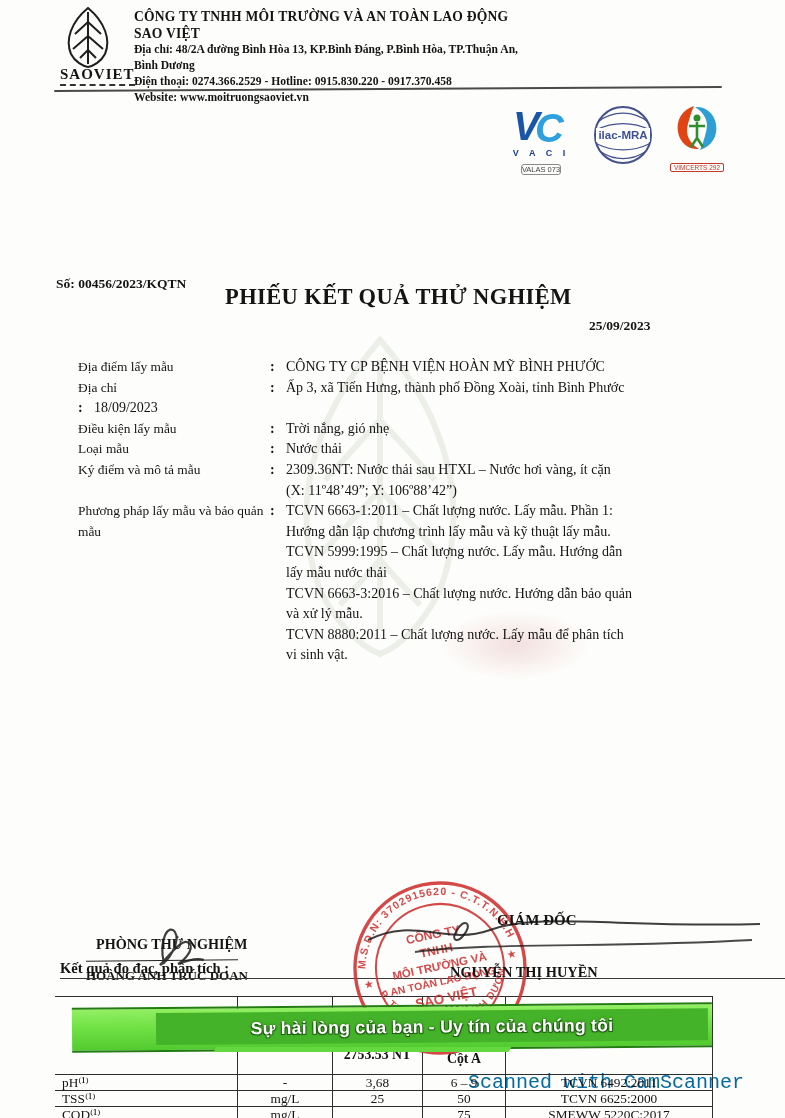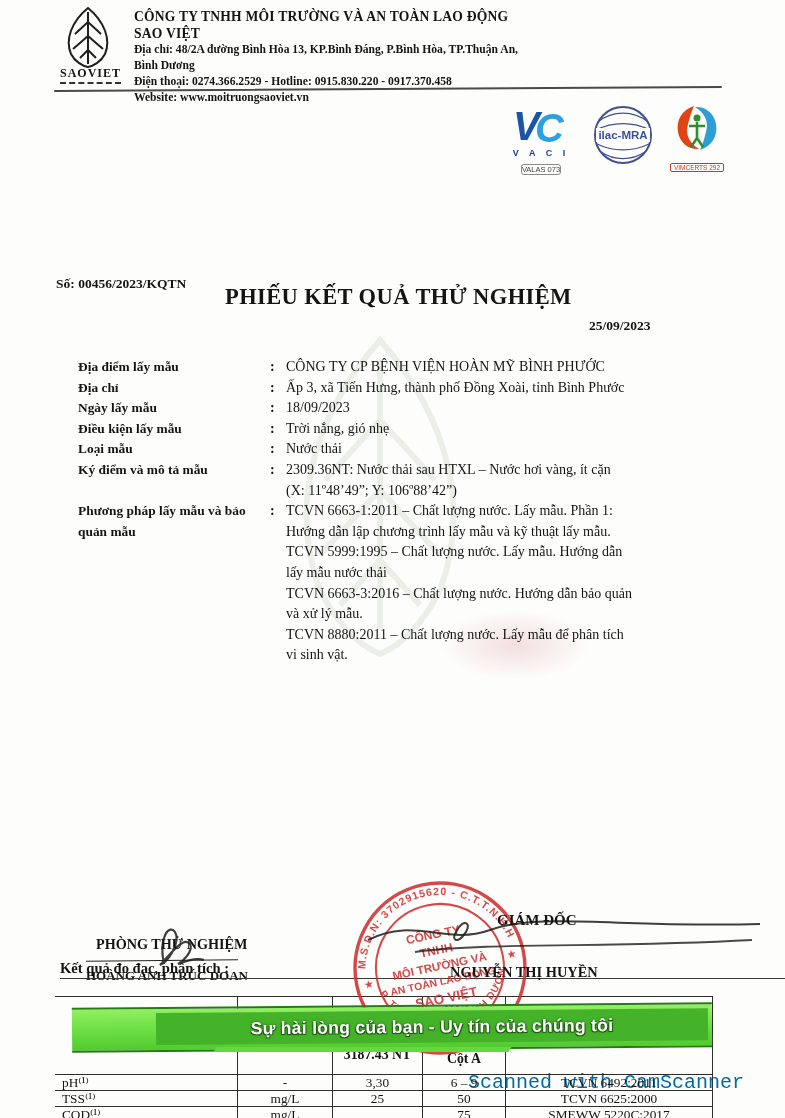--- a/index.html
+++ b/index.html
@@ -1,39 +1,39 @@
 <!DOCTYPE html>
 <html><head>
 <meta charset="utf-8">
 <style>
   html,body{margin:0;padding:0;background:#ffffff;}
   .page{position:relative;width:785px;height:1118px;background:#fdfdfb;overflow:hidden;
         font-family:"Liberation Serif","DejaVu Serif",serif;color:#141414;}
   
   .co-header{position:absolute;left:58px;top:6px;display:flex;gap:10px;}
   .co-logo{width:66px;height:80px;position:relative;}
-  .co-logo .logo-word{position:absolute;left:2px;top:60px;font-size:12px;font-weight:bold;letter-spacing:1px;border-bottom:2px dashed #333;padding-bottom:1px;}
+  .co-logo .logo-word{position:absolute;left:2px;top:60px;font-size:15px;font-weight:bold;letter-spacing:1px;border-bottom:2px dashed #333;padding-bottom:1px;}
   .co-lines{padding-top:2px;max-width:390px;}
   .co-name{font-size:13.6px;font-weight:bold;letter-spacing:.2px;line-height:17px;}
   .co-sub{font-size:11.6px;font-weight:600;line-height:16px;}
   .badges{position:absolute;left:502px;top:4px;display:flex;gap:12px;align-items:flex-start;}
   .b-vaci{width:78px;text-align:center;}
   .b-vaci .vletters{font-family:"Liberation Sans",sans-serif;font-size:9px;font-weight:bold;letter-spacing:4px;color:#1b3f92;margin-top:-2px;}
   .b-vaci .vbox{display:inline-block;border:1.2px solid #8a8a8a;border-radius:3px;padding:0 0;font-family:"Liberation Sans",sans-serif;font-size:7.5px;color:#444;margin-top:2px;}
   .b-vim{width:62px;text-align:center;}
   .b-vim .vimbox{display:inline-block;border:1px solid #c23a2a;border-radius:2px;padding:0 3px;font-family:"Liberation Sans",sans-serif;font-size:6.5px;color:#c23a2a;margin-top:1px;}
   .hr-rule{position:absolute;left:54px;top:88px;width:668px;height:2.2px;background:#4a4a4a;transform:rotate(-.35deg);border-radius:2px;}
   
   .doc-no{position:absolute;left:56px;top:104px;font-size:13.5px;font-weight:bold;}
   .doc-title{position:absolute;left:225px;top:96px;font-size:22.5px;font-weight:bold;letter-spacing:.4px;}
   .doc-date{position:absolute;left:589px;top:104px;font-size:13.5px;font-weight:600;}
   
   .info-block{position:absolute;left:78px;top:127px;width:644px;}
   .info-row{display:flex;line-height:20.6px;font-size:14px;}
-  .info-label{width:192px;font-weight:bold;font-size:13.4px;flex:0 0 192px;}
+  .info-label{width:192px;font-weight:normal;font-size:13.4px;flex:0 0 192px;}
   .info-colon{width:16px;flex:0 0 16px;font-weight:bold;}
   .info-value{flex:1;}
   
   .results-heading{position:absolute;left:60px;top:421px;font-size:14.6px;font-weight:bold;border-bottom:1.6px solid #3a3a3a;padding:0 10px 1px 0;}
   .t-results{position:absolute;left:55px;top:438px;border-collapse:collapse;table-layout:fixed;font-size:13.3px;}
   .t-results th,.t-results td{border:1px solid #2e2e2e;padding:0 2px;text-align:center;vertical-align:middle;}
   .t-results th{font-weight:bold;font-size:13.8px;line-height:16px;}
   .t-results .c1{width:173px;} .t-results .c2{width:90px;} .t-results .c3{width:85px;}
   .t-results .c4{width:78px;}  .t-results .c5{width:202px;}
   .t-results th.first,.t-results td.first{border-left:none;text-align:left;padding-left:7px;}
@@ -146,21 +146,20 @@
         </div>
       </div>
       <div class="info-row">
         <div class="info-label">Địa chỉ</div>
         <div class="info-colon">:</div>
         <div class="info-value">
           <div>Ấp 3, xã Tiến Hưng, thành phố Đồng Xoài, tỉnh Bình Phước</div>
         </div>
       </div>
       <div class="info-row">
-        <div class="info-label">Ngày lấy mẫu</div>
         <div class="info-colon">:</div>
         <div class="info-value">
           <div>18/09/2023</div>
         </div>
       </div>
       <div class="info-row">
         <div class="info-label">Điều kiện lấy mẫu</div>
         <div class="info-colon">:</div>
         <div class="info-value">
           <div>Trời nắng, gió nhẹ</div>
@@ -202,29 +201,29 @@
   <table class="t-results above">
     <thead>
       <tr>
         <th class="c1 first" rowspan="2">Thông số</th>
         <th class="c2" rowspan="2">Đơn vị</th>
         <th class="c3">Kết quả</th>
         <th class="c4" rowspan="2">QCVN 28:2010 /BTNMT Cột A</th>
         <th class="c5" rowspan="2">Phương pháp đo đạc, phân tích</th>
       </tr>
       <tr>
-        <th class="c3">3187.43 NT</th>
+        <th class="c3">2753.53 NT</th>
       </tr>
     </thead>
     <tbody>
 
     <tr>
           <td class="first">pH⁽¹⁾</td>
           <td>-</td>
-          <td><span>3,30</span><span class="mdl-note"></span></td>
+          <td><span>3,68</span><span class="mdl-note"></span></td>
           <td>6 – 9</td>
           <td>TCVN 6492:2011</td>
         </tr>
         <tr>
           <td class="first">TSS⁽¹⁾</td>
           <td>mg/L</td>
           <td><span>25</span><span class="mdl-note"></span></td>
           <td>50</td>
           <td>TCVN 6625:2000</td>
         </tr>

